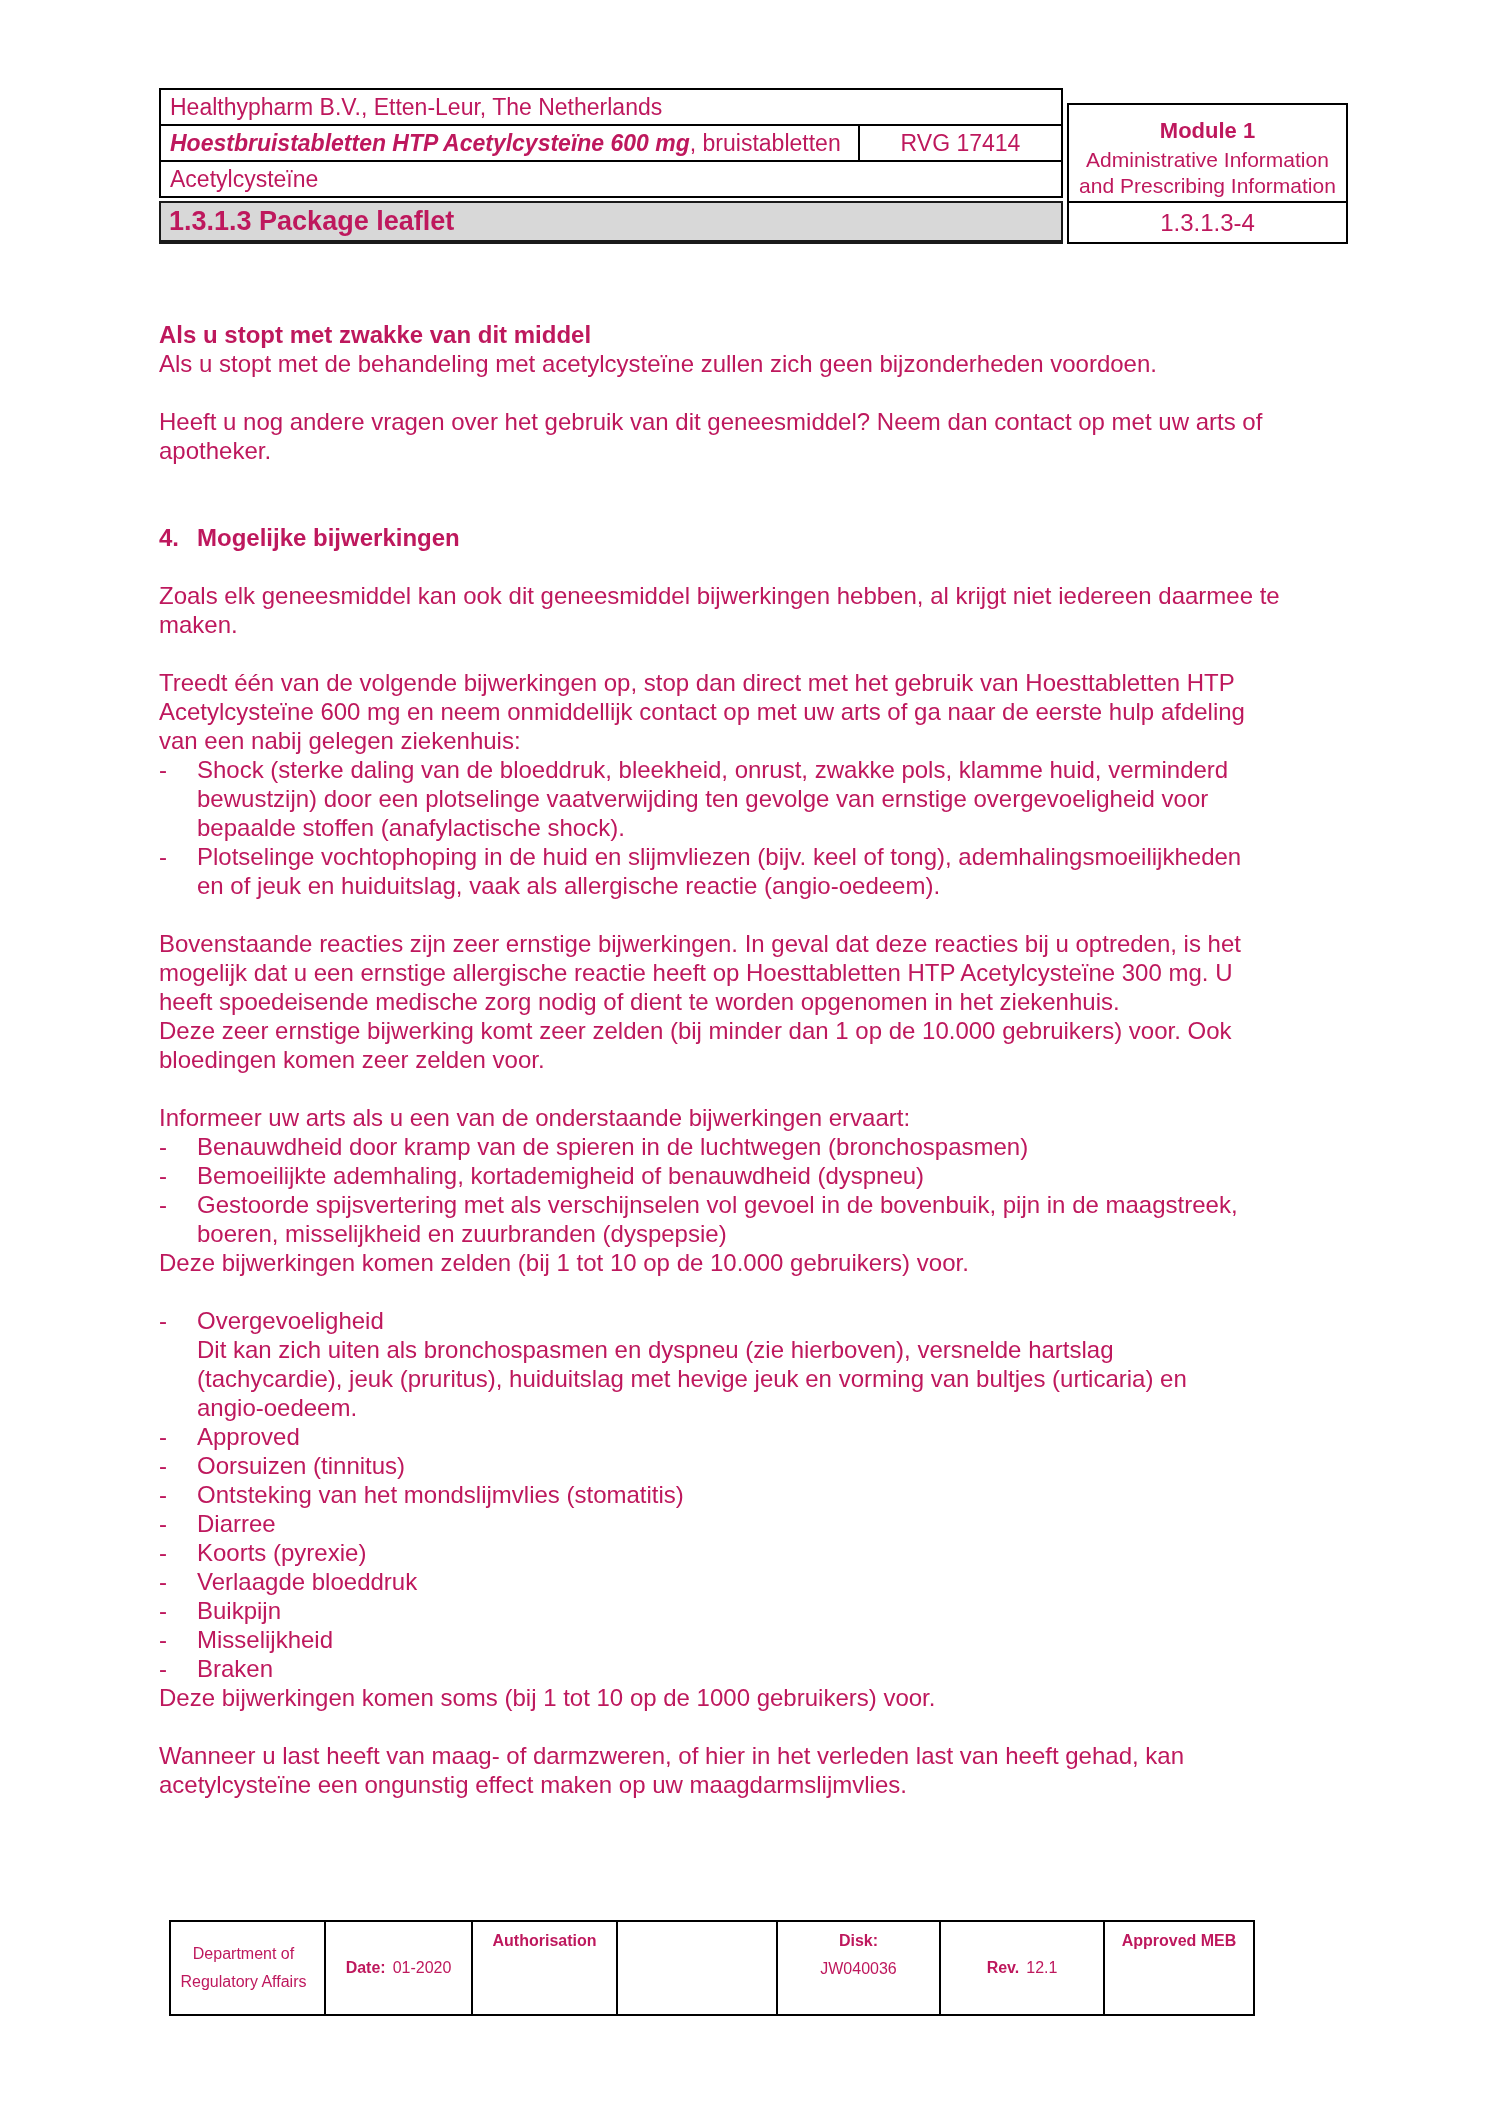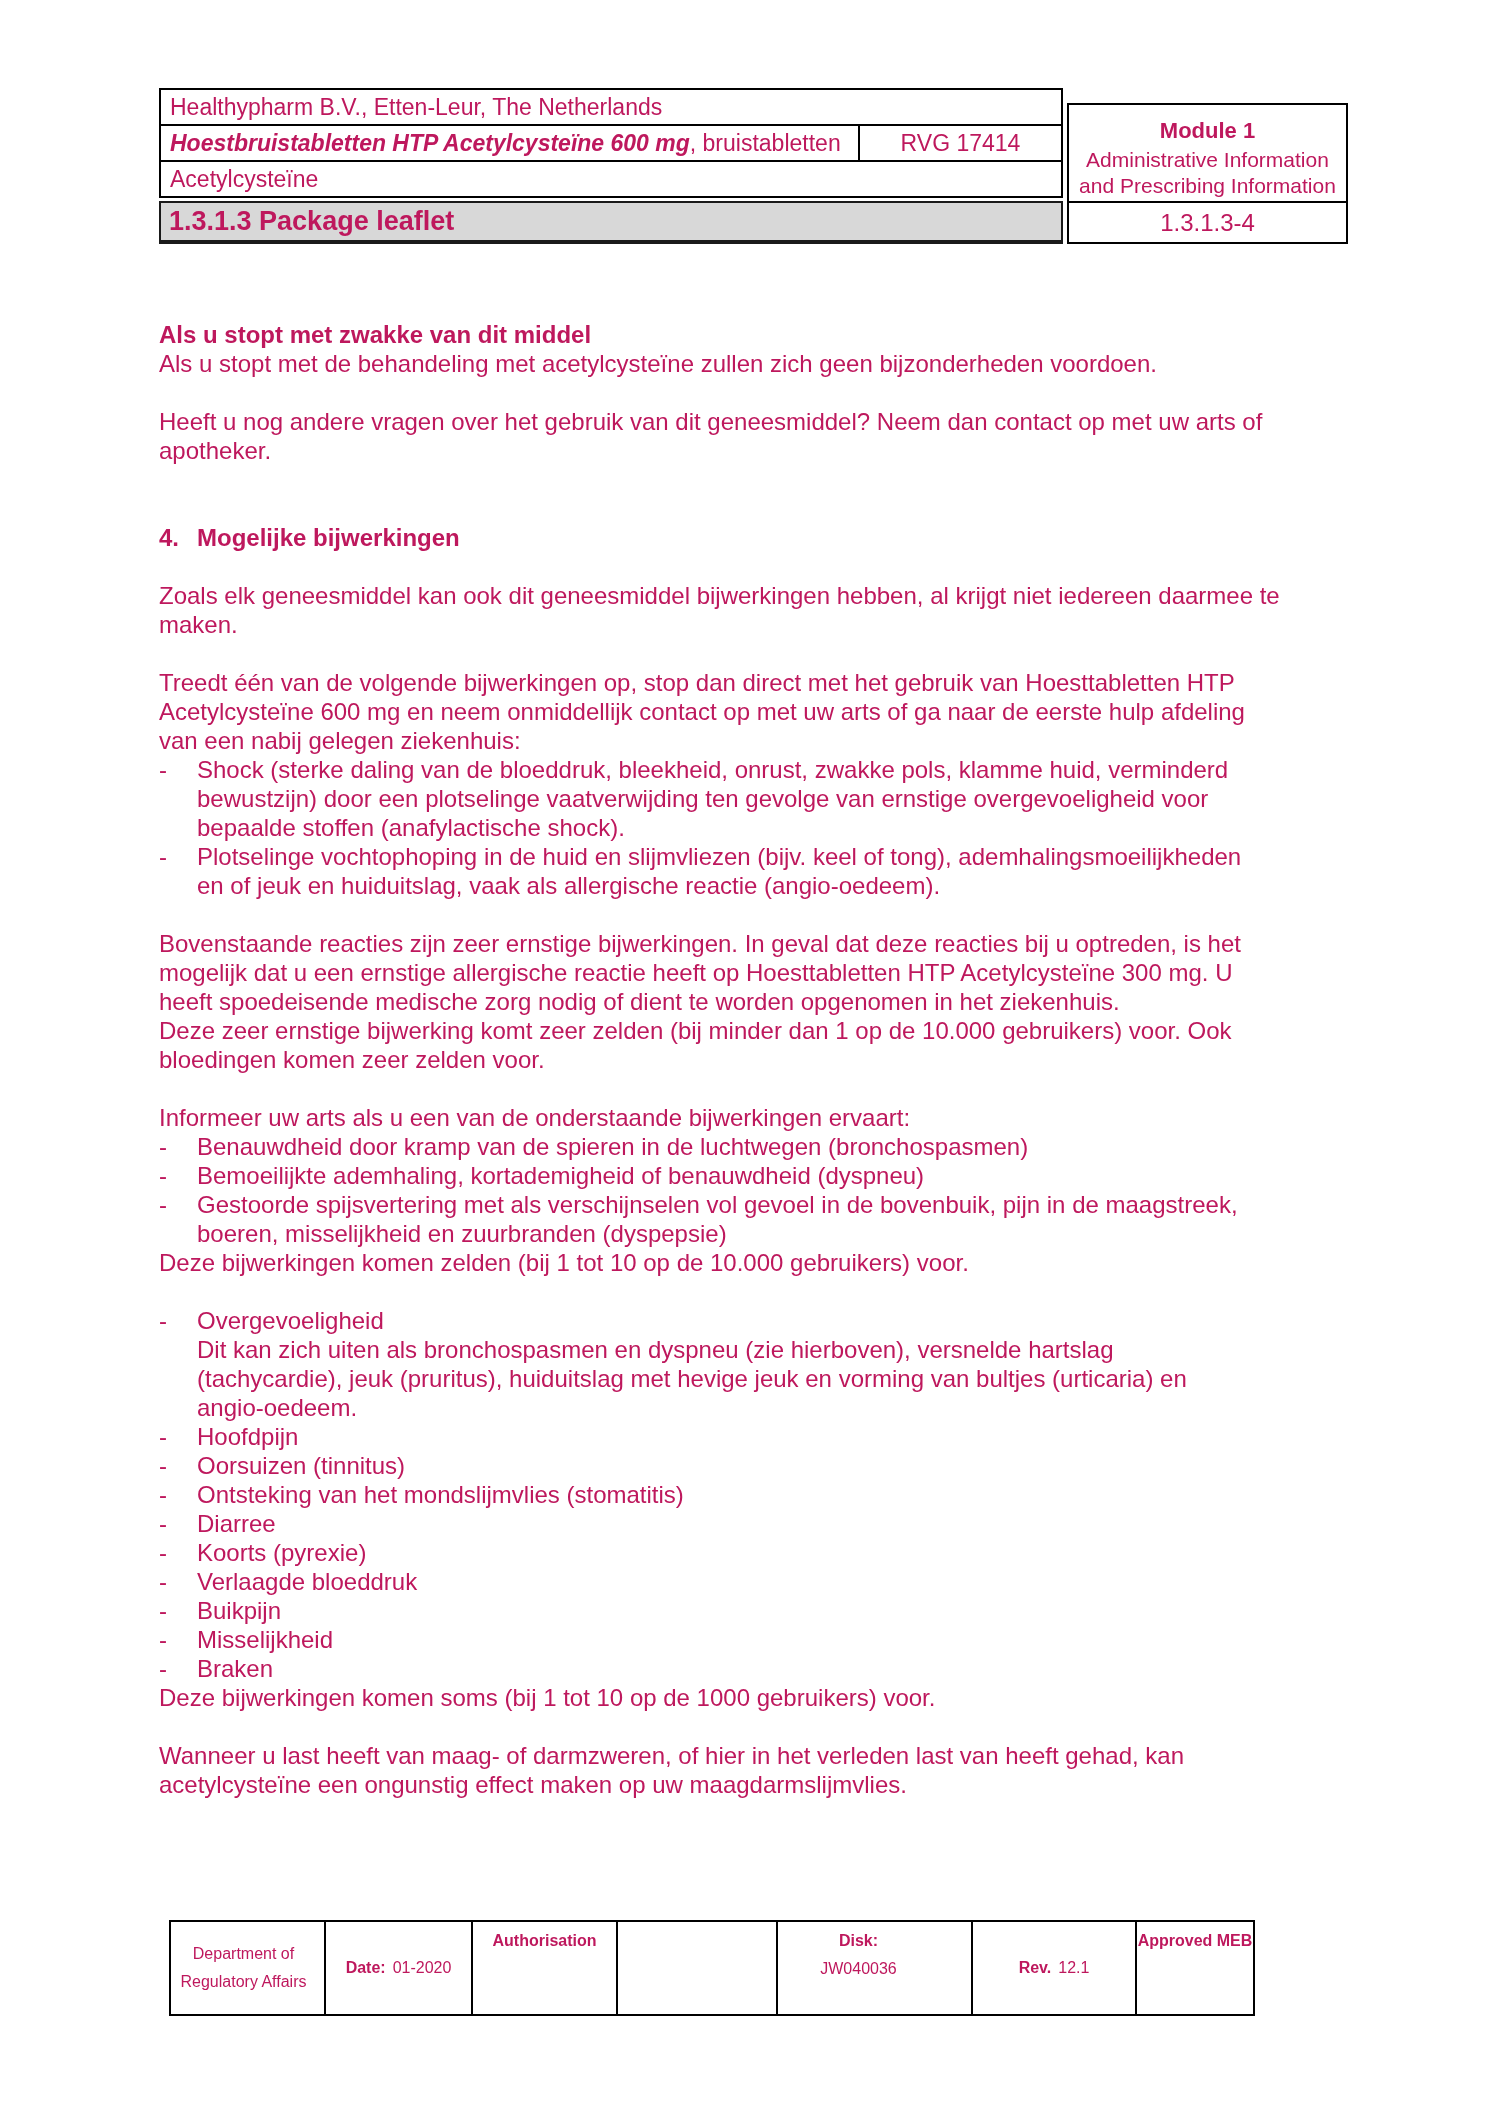--- a/index.html
+++ b/index.html
@@ -48,21 +48,21 @@
   
   .footer{
     position:absolute; top:1920px; left:169px; width:1086px; height:96px;
     border:2px solid #000; box-sizing:border-box; display:flex; font-size:16px; line-height:28px;
   }
   .fcell{box-sizing:border-box; display:flex; flex-direction:column; align-items:center; text-align:center;}
   .fcell + .fcell{border-left:2px solid #000;}
   .vmid{justify-content:center;}
   .vtop{justify-content:flex-start; padding-top:5px;}
   .w1{width:145px;} .w2{width:147px;margin-left:8px;} .w3{width:145px;} .w4{width:160px;}
-  .w5{width:163px;} .w6{width:164px;margin-left:32px;} .w7{flex:1;}
+  .w5{width:163px;} .w6{width:164px;} .w7{flex:1;}
   .blab{font-weight:bold;}
   .inline-pair .blab{margin-right:7px;}
 </style>
 </head>
 <body>
 
 <div class="page">
 
   <div class="header">
     <div class="header-left">
@@ -168,21 +168,21 @@
     <div class="bullets mt29">
         <div class="bullet-row">
           <span class="bullet-dash">-</span>
           <div class="tline">Overgevoeligheid</div>
           <div class="tline">Dit kan zich uiten als bronchospasmen en dyspneu (zie hierboven), versnelde hartslag</div>
           <div class="tline">(tachycardie), jeuk (pruritus), huiduitslag met hevige jeuk en vorming van bultjes (urticaria) en</div>
           <div class="tline">angio-oedeem.</div>
         </div>
         <div class="bullet-row">
           <span class="bullet-dash">-</span>
-          <div class="tline">Hoofdpijn</div>
+          <div class="tline">Approved</div>
         </div>
         <div class="bullet-row">
           <span class="bullet-dash">-</span>
           <div class="tline">Oorsuizen (tinnitus)</div>
         </div>
         <div class="bullet-row">
           <span class="bullet-dash">-</span>
           <div class="tline">Ontsteking van het mondslijmvlies (stomatitis)</div>
         </div>
         <div class="bullet-row">

